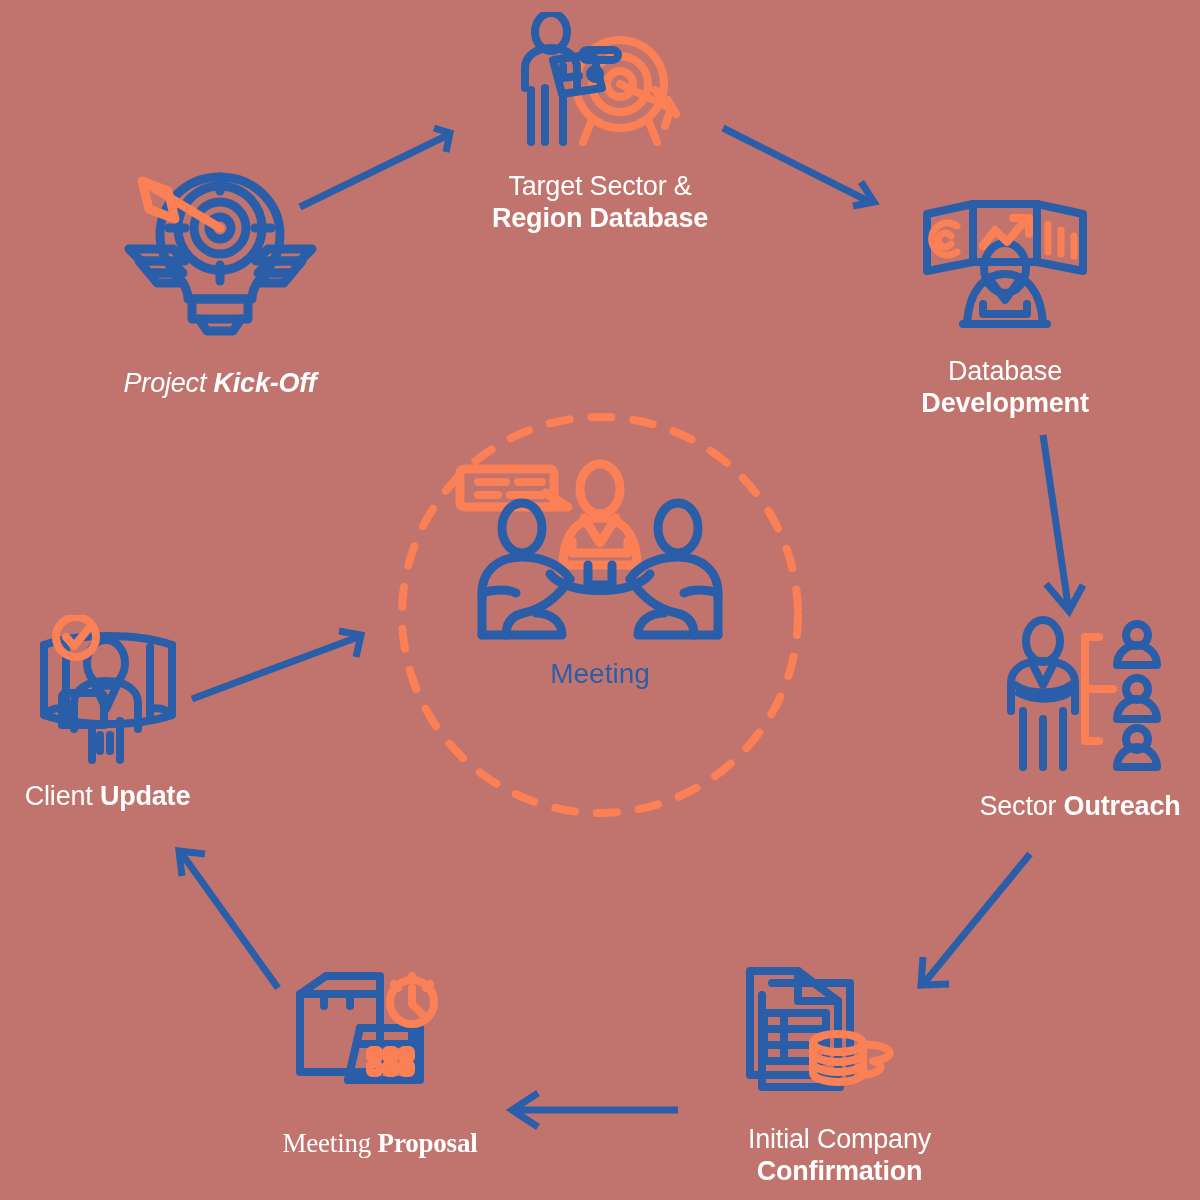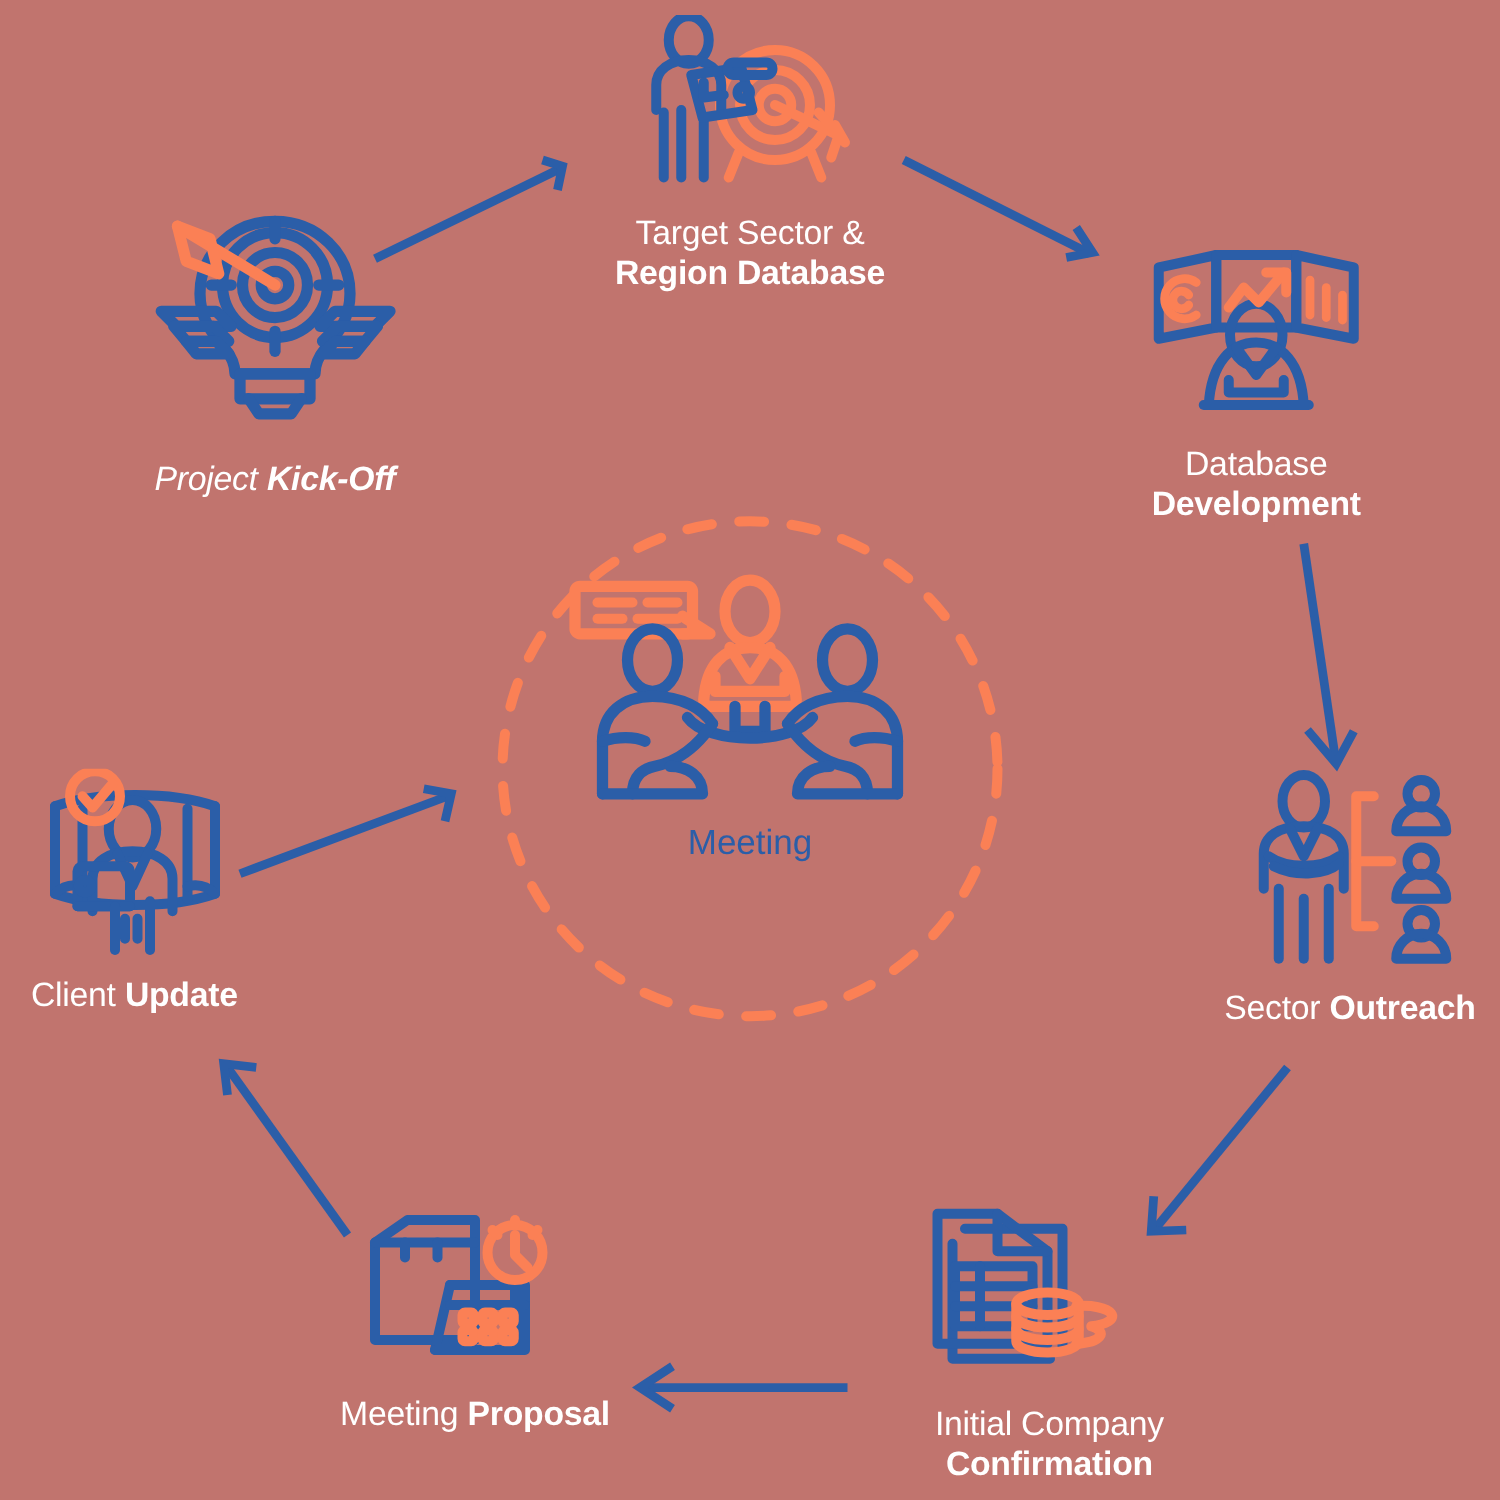--- a/index.html
+++ b/index.html
@@ -375,21 +375,21 @@
 
         <g stroke="#fb8055">
           <circle cx="124" cy="32" r="22"></circle>
           <line x1="124" y1="6" x2="124" y2="10"></line>
           <line x1="106" y1="14" x2="110" y2="18"></line>
           <line x1="142" y1="14" x2="138" y2="18"></line>
           <path d="M124 18 L124 34 L134 44"></path>
         </g>
       </g>
     </svg>
-    <div class="node-label inline" style="margin-top:16px;">
+    <div class="node-label inline" style="margin-top:28px;font-family:Liberation Serif, serif;">
       <span class="l1">Meeting </span><span class="l2">Proposal</span>
     </div>
   </div>
 
   <div class="node" style="left:0px; top:615px; width:215px;">
     <svg width="175" height="150" viewBox="0 0 175 150" xmlns="http://www.w3.org/2000/svg">
       <g fill="none" stroke-width="8" stroke-linecap="round" stroke-linejoin="round">
         <g stroke="#2b5ea8">
 
           <path d="M24 30 c34 -12 94 -12 128 0"></path>

